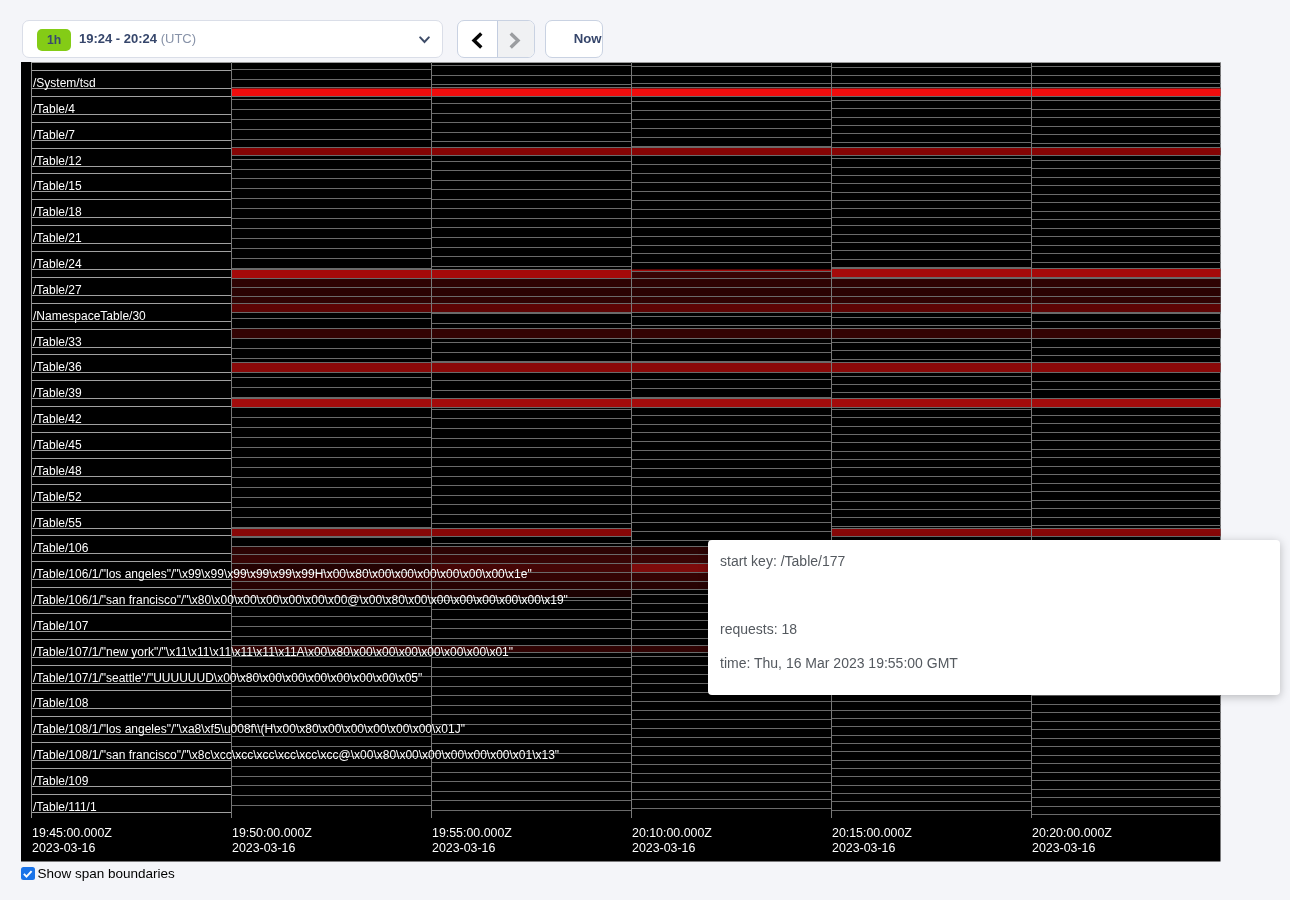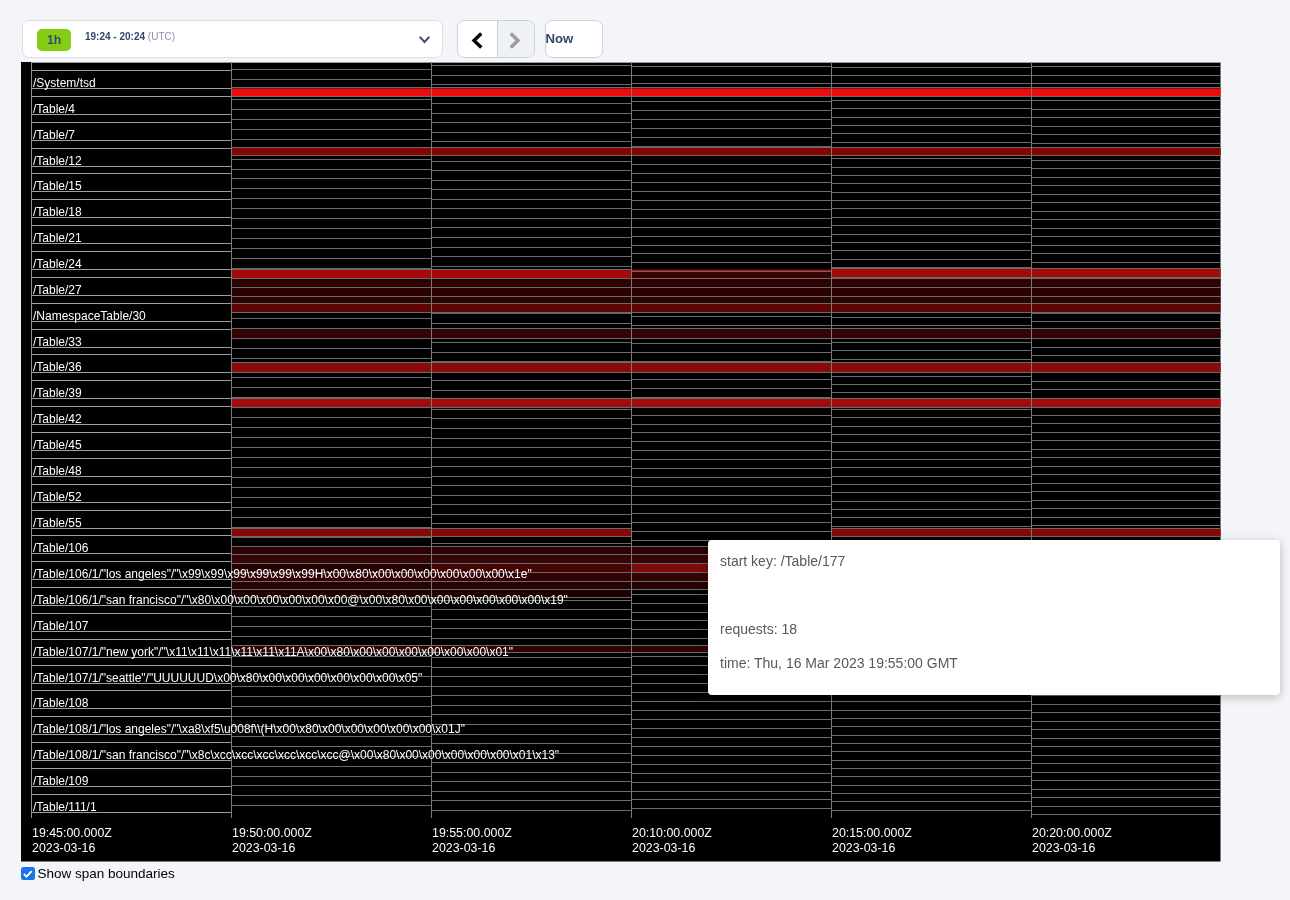--- a/index.html
+++ b/index.html
@@ -8,36 +8,36 @@
 i { font-style:normal; letter-spacing:2.6px; }
 .btn { position:absolute; top:19.5px; height:38.5px; background:#fff;
   border:1px solid #c9d2e2; border-radius:7px; }
 </style></head>
 <body>
 
 <div class="abs" style="left:22px; top:19.5px; width:421px; height:38.5px; background:#fff;
   border:1px solid #dadee8; border-radius:7px;"></div>
 <div class="abs" style="left:37px; top:28.5px; width:34px; height:22.5px; background:#84cc16;
   border-radius:5px; color:#394a6e; font-weight:bold; font-size:12.2px; text-align:center; line-height:22.5px;">1h</div>
-<div class="abs" style="left:85px; top:31px; font-size:10px; color:#36466b; font-weight:bold;text-align:right;">19:24&nbsp;-&nbsp;20:24 <span style="color:#8792a8; font-weight:normal;">(UTC)</span></div>
+<div class="abs" style="left:79px; top:31px; font-size:13px; color:#36466b; font-weight:bold;text-align:right;">19:24&nbsp;-&nbsp;20:24 <span style="color:#8792a8; font-weight:normal;">(UTC)</span></div>
 <svg class="abs" style="left:419px; top:36px;" width="11" height="8" viewBox="0 0 11 8">
   <path d="M1.2 1.4 L5.5 6 L9.8 1.4" stroke="#3e4c68" stroke-width="2" fill="none" stroke-linecap="round"></path>
   </svg>
 
 <div class="btn" style="left:457px; width:78px; overflow:hidden;">
   <div class="abs" style="left:38.5px; top:0; width:39.5px; height:36.5px; background:#f0f1f3; border-left:1px solid #c3cde0;"></div>
   <svg class="abs" style="left:13px; top:11px;" width="12" height="17" viewBox="0 0 12 17">
     <path d="M10.3 1.5 L3 8.5 L10.3 15.5" stroke="#060606" stroke-width="3.4" fill="none"></path>
     </svg>
   <svg class="abs" style="left:51px; top:11px;" width="12" height="17" viewBox="0 0 12 17">
     <path d="M1.7 1.5 L9 8.5 L1.7 15.5" stroke="#9b9da0" stroke-width="3.4" fill="none"></path>
     </svg>
 </div>
 <div class="btn" style="left:544.5px; width:58px; color:#36466b; font-weight:bold; font-size:13.2px;
-  text-align:left; line-height:36.5px;">Now</div>
+  text-align:right; line-height:36.5px;">Now</div>
 
 <svg class="abs" style="left:21px; top:62px; filter:opacity(0.999);" width="1199.5" height="799.5" viewBox="0 0 1199.5 799.5" text-rendering="optimizeLegibility">
 <rect x="0.0" y="0.0" width="1199.5" height="799.5" fill="#000"></rect>
 <line x1="210.5" x2="410.5" y1="7.5" y2="7.5" stroke="#6a6a6a" stroke-width="1" shape-rendering="crispEdges"></line>
 <line x1="210.5" x2="410.5" y1="17.5" y2="17.5" stroke="#6a6a6a" stroke-width="1" shape-rendering="crispEdges"></line>
 <line x1="210.5" x2="410.5" y1="27.4" y2="27.4" stroke="#6a6a6a" stroke-width="1" shape-rendering="crispEdges"></line>
 <line x1="210.5" x2="410.5" y1="37.4" y2="37.4" stroke="#6a6a6a" stroke-width="1" shape-rendering="crispEdges"></line>
 <line x1="210.5" x2="410.5" y1="47.3" y2="47.3" stroke="#6a6a6a" stroke-width="1" shape-rendering="crispEdges"></line>
 <line x1="210.5" x2="410.5" y1="57.3" y2="57.3" stroke="#6a6a6a" stroke-width="1" shape-rendering="crispEdges"></line>
 <line x1="210.5" x2="410.5" y1="67.2" y2="67.2" stroke="#6a6a6a" stroke-width="1" shape-rendering="crispEdges"></line>

